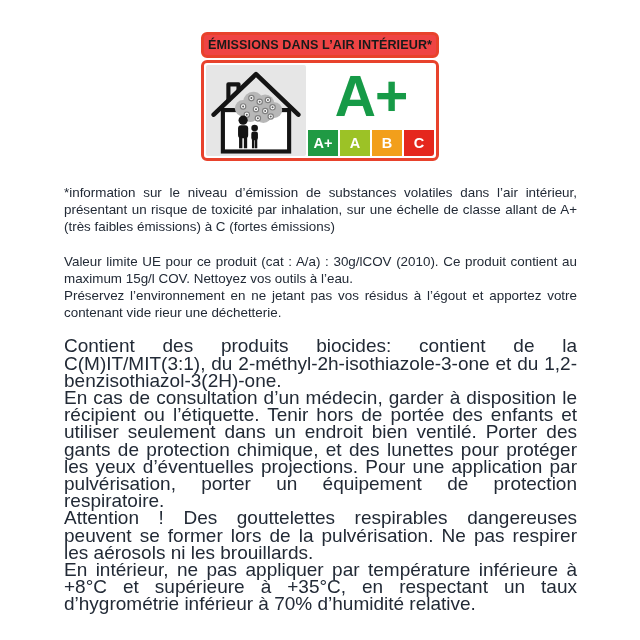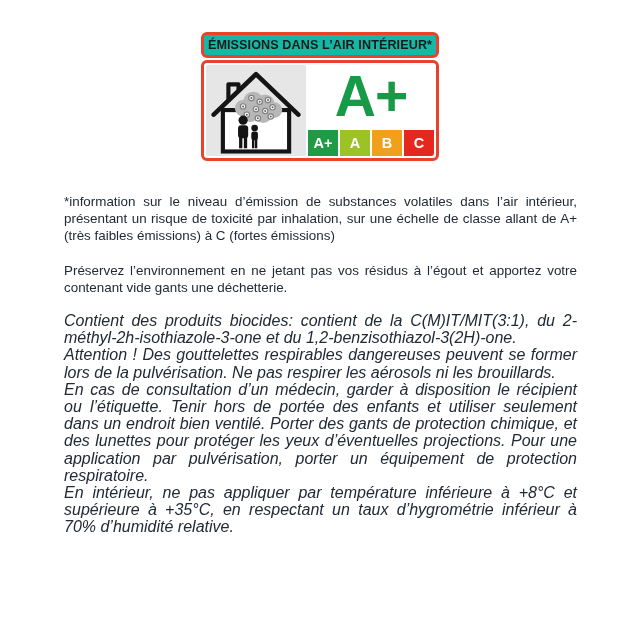--- a/index.html
+++ b/index.html
@@ -5,21 +5,21 @@
   html,body{margin:0;padding:0;}
   body{
     width:640px;height:640px;position:relative;background:#ffffff;
     font-family:"Liberation Sans",sans-serif;overflow:hidden;
   }
 
   
   .label-wrap{position:absolute;left:201px;top:32px;width:238px;}
   .label-header{
     box-sizing:border-box;height:26px;border:3px solid #e8422c;border-radius:6px;
-    background:#14b8a6;display:flex;align-items:center;justify-content:center;
+    background:#ef4444;display:flex;align-items:center;justify-content:center;
   }
   .label-header span{
     font-size:12.6px;font-weight:bold;color:#1a1a1a;letter-spacing:.1px;white-space:nowrap;
   }
   .label-main{
     box-sizing:border-box;margin-top:2px;height:101px;border:3px solid #e8422c;
     border-radius:6px;background:#fff;display:flex;padding:2px;gap:2px;
   }
   .house-panel{
     width:100px;background:#e6e6e6;display:flex;align-items:center;justify-content:center;
@@ -37,25 +37,25 @@
     color:#fff;font-weight:bold;font-size:14.5px;line-height:1;
   }
   .cell-aplus{background:#209a44;}
   .cell-a{background:#9cc226;}
   .cell-b{background:#f29f1b;}
   .cell-c{background:#e5271d;border-bottom-right-radius:3px;}
 
   
   .textblock{
     position:absolute;left:64px;top:184px;width:513px;
-    color:#222a36;font-size:13.4px;line-height:17.2px;text-align:justify;margin-top:9px;
+    color:#222a36;font-size:13.4px;line-height:17.2px;text-align:justify;
   }
   .textblock p{margin:0;}
   .footnote{margin-bottom:17px !important;}
-  .precautions{margin-top:16px !important;font-style:italic;font-size:16px;}
+  .precautions{margin-top:16px !important;font-size:19px;}
   .precautions p{margin:0;}
 </style>
 </head>
 <body>
 
 <div class="label-wrap">
 
   <div class="label-header">
     <span>ÉMISSIONS DANS L’AIR INTÉRIEUR*</span>
   </div>
@@ -129,22 +129,23 @@
       </div>
     </div>
 
   </div>
 </div>
 
 <div class="textblock">
   <p class="footnote">*information sur le niveau d’émission de substances volatiles dans l’air inté­rieur, présentant un risque de toxicité par inhalation, sur une échelle de classe allant de A+ (très faibles émissions) à C (fortes émissions)</p>
 
   <div>
-    <p>Préservez l’environnement en ne jetant pas vos résidus à l’égout et apportez votre contenant vide gants une déchetterie.</p>
+    <p>Valeur limite UE pour ce produit (cat : A/a) : 30g/lCOV (2010). Ce produit contient au maximum 15g/l COV. Nettoyez vos outils à l’eau.</p>
+    <p>Préservez l’environnement en ne jetant pas vos résidus à l’égout et apportez votre contenant vide rieur une déchetterie.</p>
   </div>
 
   <div class="precautions">
     <p>Contient des produits biocides: contient de la C(M)IT/MIT(3:1), du 2-méthyl-2h-iso­thiazole-3-one et du 1,2-benzisothiazol-3(2H)-one.</p>
+    <p>En cas de consultation d’un médecin, garder à disposition le récipient ou l’éti­quette. Tenir hors de portée des enfants et utiliser seulement dans un endroit bien ventilé. Porter des gants de protection chimique, et des lunettes pour protéger les yeux d’éventuelles projections. Pour une application par pulvérisation, porter un équipement de protection respiratoire.</p>
     <p>Attention ! Des gouttelettes respirables dangereuses peuvent se former lors de la pulvérisation. Ne pas respirer les aérosols ni les brouillards.</p>
-    <p>En cas de consultation d’un médecin, garder à disposition le récipient ou l’éti­quette. Tenir hors de portée des enfants et utiliser seulement dans un endroit bien ventilé. Porter des gants de protection chimique, et des lunettes pour protéger les yeux d’éventuelles projections. Pour une application par pulvérisation, porter un équipement de protection respiratoire.</p>
     <p>En intérieur, ne pas appliquer par température inférieure à +8°C et supérieure à +35°C, en respectant un taux d’hygrométrie inférieur à 70% d’humidité relative.</p>
   </div>
 </div>
 
 </body></html>

